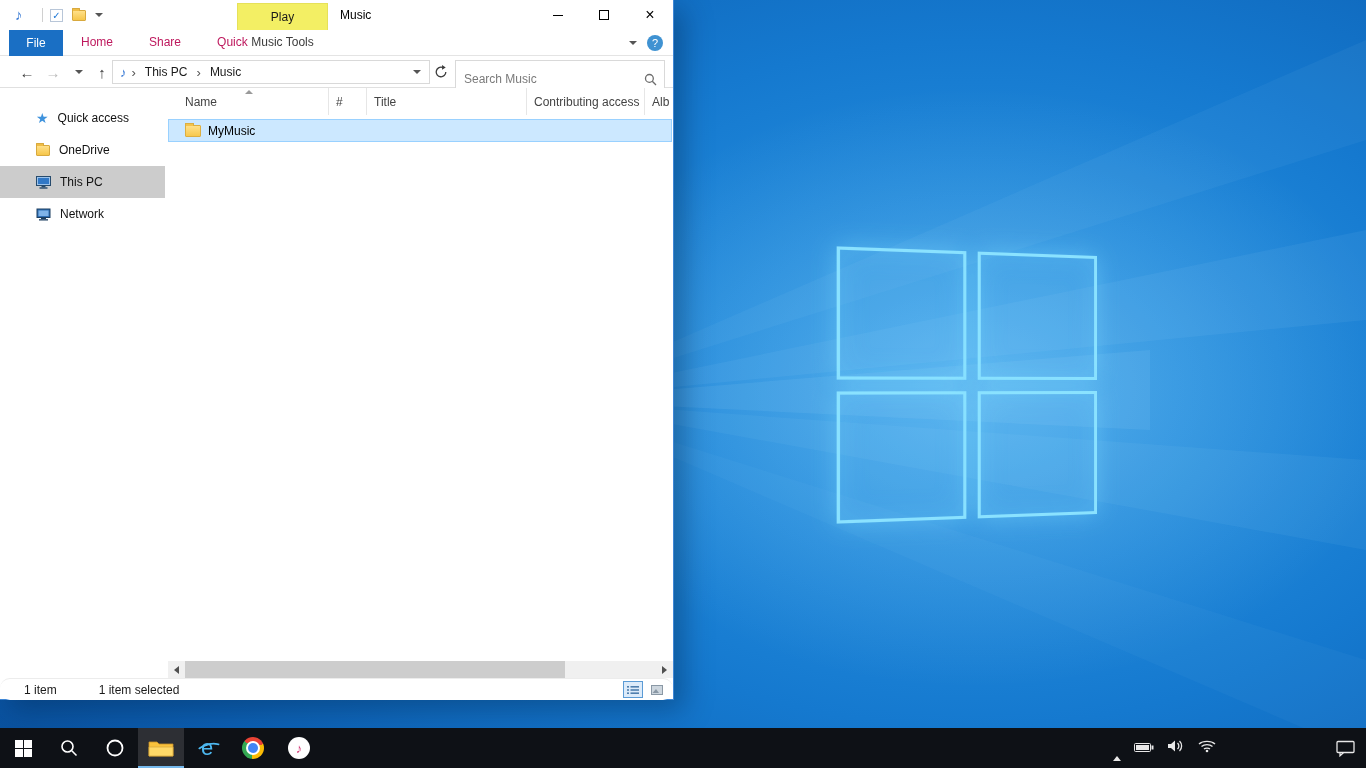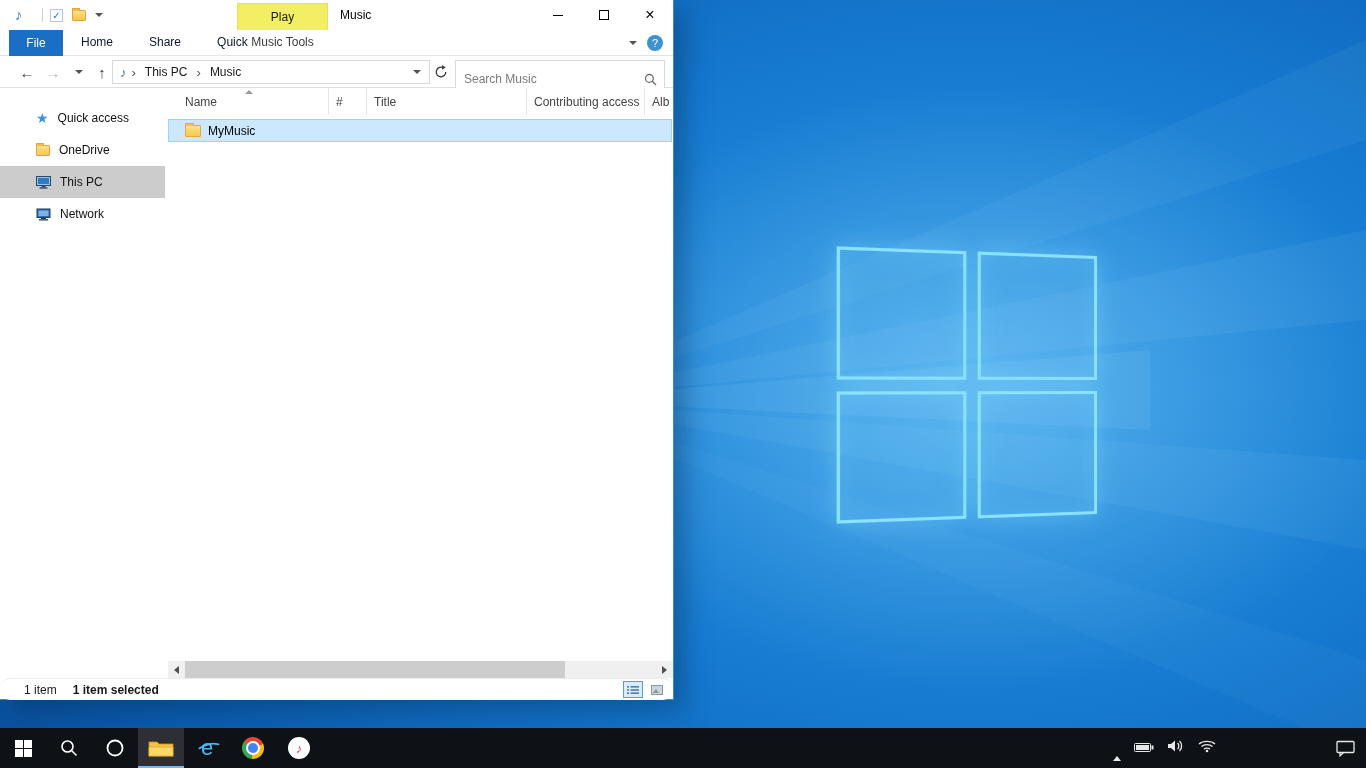--- a/index.html
+++ b/index.html
@@ -40,21 +40,21 @@
   .win-controls { position:absolute; right:0; top:0; height:30px; display:flex; }
   .wbtn { width:46px; height:30px; display:flex; align-items:center; justify-content:center; }
   .ico-min { width:10px; height:1px; background:#000; }
   .ico-max { width:10px; height:10px; border:1px solid #000; }
   .ico-close { font-size:16px; color:#000; line-height:16px; }
 
   .tabrow { position:relative; height:26px; background:#fff; border-bottom:1px solid #e4e4e4; }
   .file-tab { position:absolute; left:9px; top:0; width:54px; height:26px; background:#1a6fc4; color:#fff;
     display:flex; align-items:center; justify-content:center; font-size:12px; }
   .rtabs { position:absolute; left:63px; top:0; height:26px; display:flex; }
-  .rtab { padding:0 18px; line-height:25px; font-size:12px; color:#0f172a; }
+  .rtab { padding:0 18px; line-height:25px; font-size:12px; color:#be185d; }
   .tools-label { position:absolute; left:237px; top:0; width:91px; text-align:center; line-height:25px;
     font-size:12px; color:#3c3c3c; }
   .ribbon-collapse { position:absolute; right:36px; top:11px; }
   .help-btn { position:absolute; right:10px; top:5px; width:16px; height:16px; border-radius:50%;
     background:#3f92d2; color:#fff; font-size:11px; display:flex; align-items:center; justify-content:center; }
 
   .navbar { position:relative; height:32px; background:#fff; border-bottom:1px solid #e0e0e0; }
   .navbtn { position:absolute; top:0; height:32px; display:flex; align-items:center; justify-content:center;
     font-size:15px; }
   .nav-back { left:16px; width:22px; color:#3b3b3b; }
@@ -107,21 +107,21 @@
   .sb-btn { width:17px; height:17px; display:flex; align-items:center; justify-content:center; flex:none; }
   .tri-left { width:0; height:0; border-top:4px solid transparent; border-bottom:4px solid transparent;
     border-right:5px solid #505050; }
   .tri-right { width:0; height:0; border-top:4px solid transparent; border-bottom:4px solid transparent;
     border-left:5px solid #505050; }
   .sb-track { flex:1; height:17px; position:relative; }
   .sb-thumb { position:absolute; left:0; top:0; width:380px; height:17px; background:#cdcdcd; }
 
   .statusbar { position:relative; height:22px; border-top:1px solid #ececec; display:flex;
     align-items:center; font-size:12px; color:#1a1a1a; padding-left:24px; background:#fff;border-radius:10px; }
-  .status-sel { margin-left:16px;font-weight:bold; }
+  .status-sel { margin-left:42px; }
   .viewtoggles { position:absolute; right:6px; top:2px; display:flex; gap:4px; }
   .vt { width:20px; height:17px; display:flex; align-items:center; justify-content:center;
     border:1px solid transparent; }
   .vt.active { border-color:#5b9bd5; background:#dcebfa; }
 
   
   .taskbar { position:absolute; left:0; bottom:0; width:1366px; height:40px; background:#0e1116;
     display:flex; align-items:center; }
   .tb-btn { width:46px; height:40px; display:flex; align-items:center; justify-content:center;
     position:relative; flex:none; }

